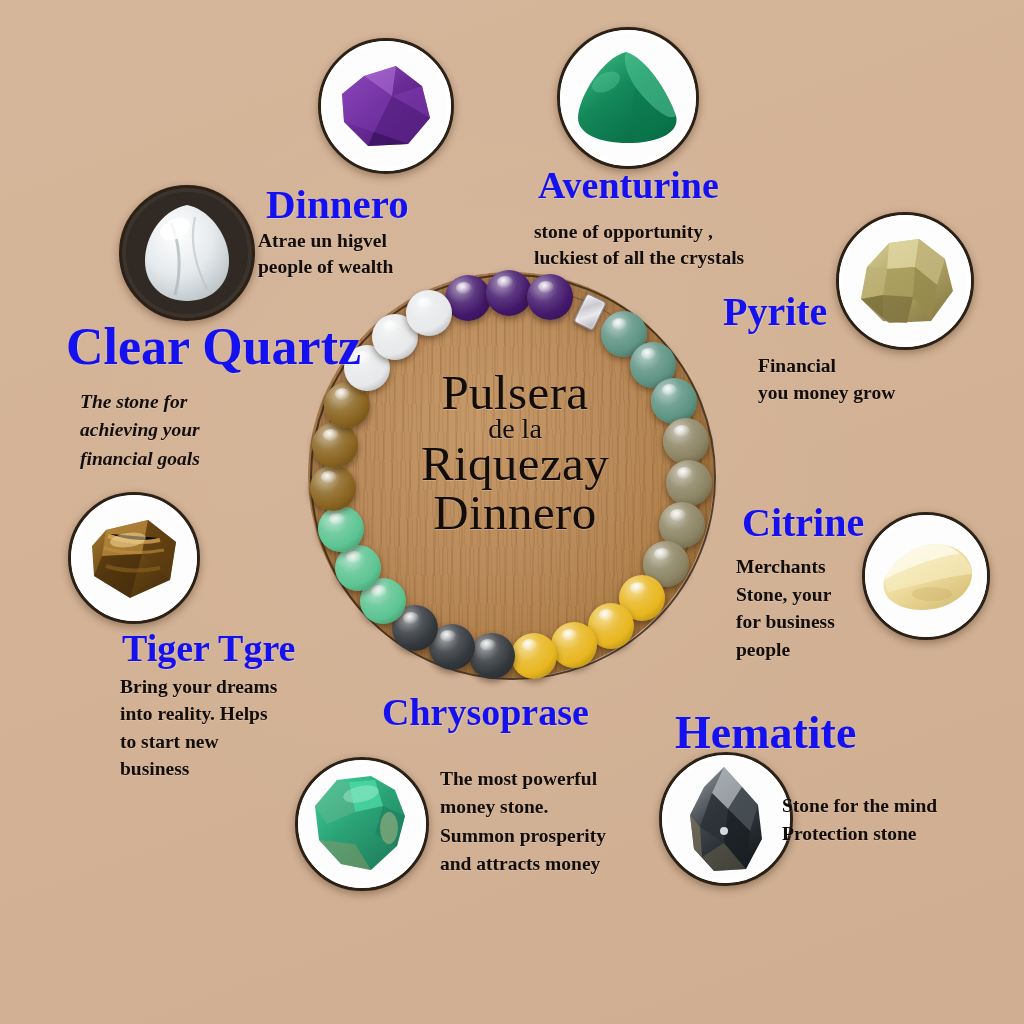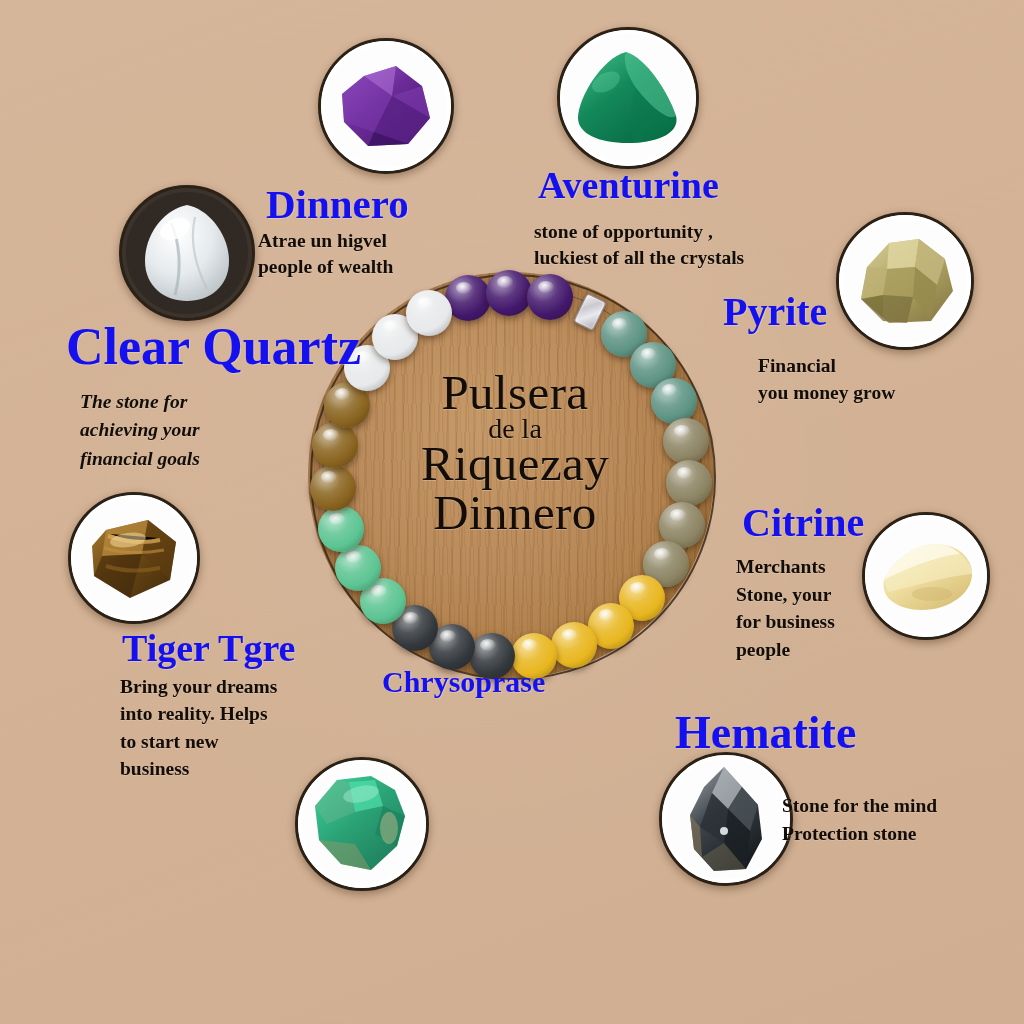--- a/index.html
+++ b/index.html
@@ -318,21 +318,27 @@
       </defs>
       <path d="M28 8 L62 4 L86 18 L96 44 L88 74 L62 98 L32 92 L10 68 L6 34 Z" fill="url(#chGrad)"></path>
       <path d="M40 10 L66 8 L74 34 L46 40 Z" fill="#4fe0ad" opacity=".7"></path>
       <path d="M74 34 L96 44 L88 74 L66 62 Z" fill="#1b7e5c" opacity=".6"></path>
       <path d="M10 68 L32 92 L62 98 L46 72 Z" fill="#8f9a6a" opacity=".5"></path>
       <path d="M6 34 L28 8 L40 10 L46 40 L18 52 Z" fill="#6fb58e" opacity=".45"></path>
       <ellipse cx="52" cy="22" rx="18" ry="8" fill="#a8f0d2" opacity=".45" transform="rotate(-12 52 22)"></ellipse>
       <ellipse cx="80" cy="56" rx="9" ry="16" fill="#cfc292" opacity=".45"></ellipse>
     </svg>
   </div>
-  <div class="label" style="left:382px;top:667px;font-size:30px;">Chrysoprase</div>
+  <div class="label" style="left:382px;top:693px;font-size:38px;">Chrysoprase</div>
+  <div class="desc" style="left:440px;top:765px;width:215px;line-height:1.45;">
+    <div>The most powerful</div>
+    <div>money stone.</div>
+    <div>Summon prosperity</div>
+    <div>and attracts money</div>
+  </div>
 
   <div class="photo" style="left:659px;top:752px;width:128px;height:128px;">
     <div class="inner"></div>
     <svg class="gem" width="84" height="108" viewBox="0 0 84 108">
       <defs>
         <linearGradient id="heGrad" x1="0.2" y1="0" x2="0.8" y2="1">
           <stop offset="0%" stop-color="#8d9299"></stop>
             <stop offset="40%" stop-color="#3d444a"></stop>
           <stop offset="100%" stop-color="#14181c"></stop>
         </linearGradient>

